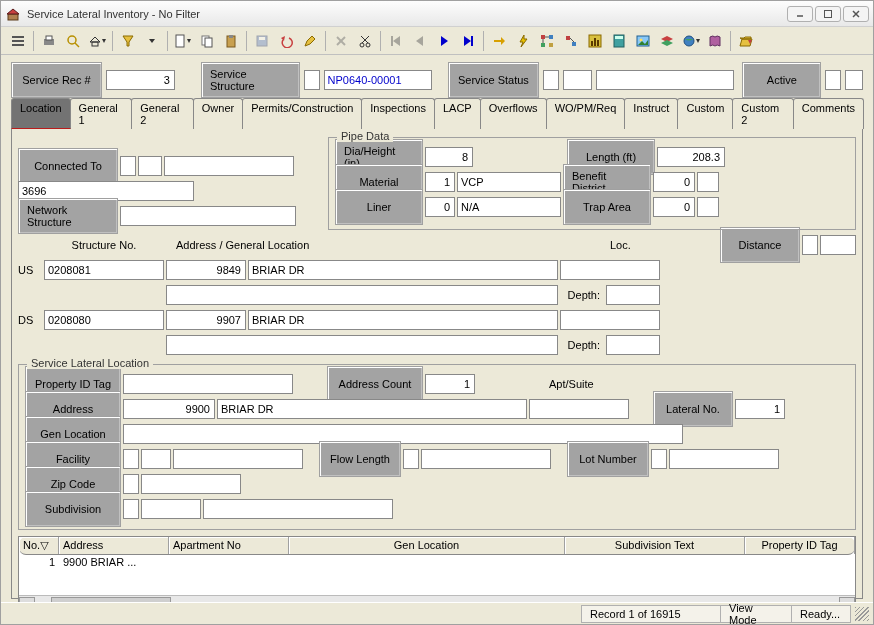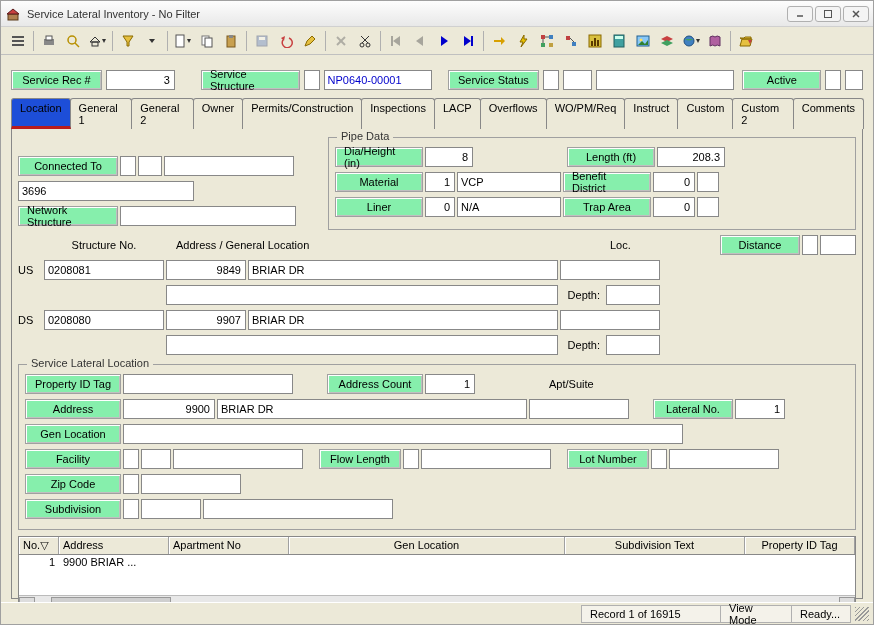--- a/index.html
+++ b/index.html
@@ -13,35 +13,35 @@
 .titlebar .winbtns { display: flex; gap: 2px; }
 .titlebar .winbtn { width: 26px; height: 16px; border: 1px solid #b0b0b0; border-radius: 3px; background: #f4f4f4; display:flex; align-items:center; justify-content:center; font-size:10px; color:#555;}
 
 .toolbar { height: 28px; background: #ece9d8; border-bottom: 1px solid #c0c0c0; display: flex; align-items: center; padding: 2px 6px; gap: 2px; }
 .tbtn { width: 22px; height: 22px; display:flex; align-items:center; justify-content:center; border:1px solid transparent; }
 .tsep { width:1px; height:20px; background:#b0b0b0; margin:0 2px;}
 
 .content { flex:1; padding: 6px; background:#ece9d8; position:relative; overflow:hidden;}
 
 .hdrrow { display:flex; align-items:center; gap:4px; margin: 6px 4px 4px 4px; height:26px;}
-.lblbtn { height:20px; border:1px solid #a0a0a0; background:#86efac; display:flex; align-items:center; justify-content:center; padding:0 8px; box-shadow: inset 1px 1px #fff, inset -1px -1px #c0c0c0;}
+.lblbtn { height:36px; border:1px solid #a0a0a0; background:#a3a3a3; display:flex; align-items:center; justify-content:center; padding:0 8px; box-shadow: inset 1px 1px #fff, inset -1px -1px #c0c0c0;}
 .fld { height:20px; border:1px solid #888; background:#fff; padding:1px 3px; display:flex; align-items:center;}
 .smallbox { width:16px; height:20px; border:1px solid #888; background:#fff; }
 
 .tabs { display:flex; border-bottom:1px solid #888; margin:4px 4px 0 4px; position:relative;}
 .tab { padding:3px 8px; border:1px solid #888; border-bottom:none; margin-right:-1px; background:#ece9d8; cursor:pointer; border-radius:3px 3px 0 0; position:relative; top:1px;}
-.tab.active { background:#1d4ed8; border-bottom:3px solid #b91c1c; z-index:2; font-weight:normal;}
+.tab.active { background:#737373; border-bottom:1px solid #b91c1c; z-index:2; font-weight:normal;}
 .tabbody { border:1px solid #888; border-top:none; margin:0 4px; padding:8px 6px 6px 6px; height: 470px; background:#ece9d8;}
 
 .row { display:flex; align-items:center; gap:2px; margin-bottom:3px; height:22px;}
 .grp { border:1px solid #a0a0a0; padding:8px 6px 6px 6px; position:relative; margin-top:8px;}
 .grp > .legend { position:absolute; top:-8px; left:8px; background:#ece9d8; padding:0 4px; color:#333;}
 
 .grid { border:1px solid #888; background:#fff; margin-top:6px;}
-.grid-head { display:flex; background:#ece9d8; border-bottom:1px solid #888;}
+.grid-head { display:flex; background:#ece9d8; border-bottom:1px solid #888;border-radius:7px;}
 .grid-head > div { border-right:1px solid #a0a0a0; padding:2px 4px; box-shadow: inset 1px 1px #fff;}
 .grid-body { height:40px; background:#fff; position:relative;}
 .grid-row { display:flex; }
 .grid-row > div { padding:1px 4px; color:#000;}
 .grid-scroll { height:16px; background:#e8e8e8; border-top:1px solid #bbb; display:flex; align-items:center;}
 .grid-scroll .thumb { height:14px; width:120px; background:#cfcfcf; border:1px solid #999; margin-left:16px;}
 .grid-scroll .arrow { width:16px; height:14px; border:1px solid #999; background:#ddd; display:flex;align-items:center;justify-content:center;font-size:9px;}
 
 .statusbar { height:22px; border-top:1px solid #fff; background:#ece9d8; display:flex; align-items:center; justify-content:flex-end; padding:0 4px; gap:0;}
 .statusbar .cell { border:1px solid #b0b0b0; padding:1px 8px; height:18px; display:flex; align-items:center; margin-left:-1px; background:#f4f2ea;}

